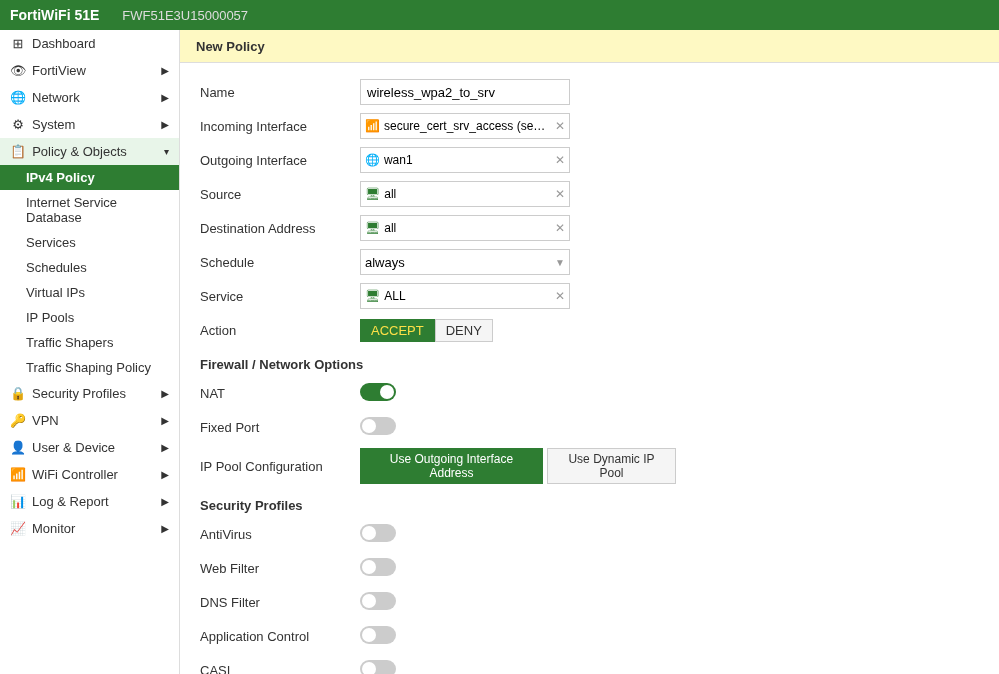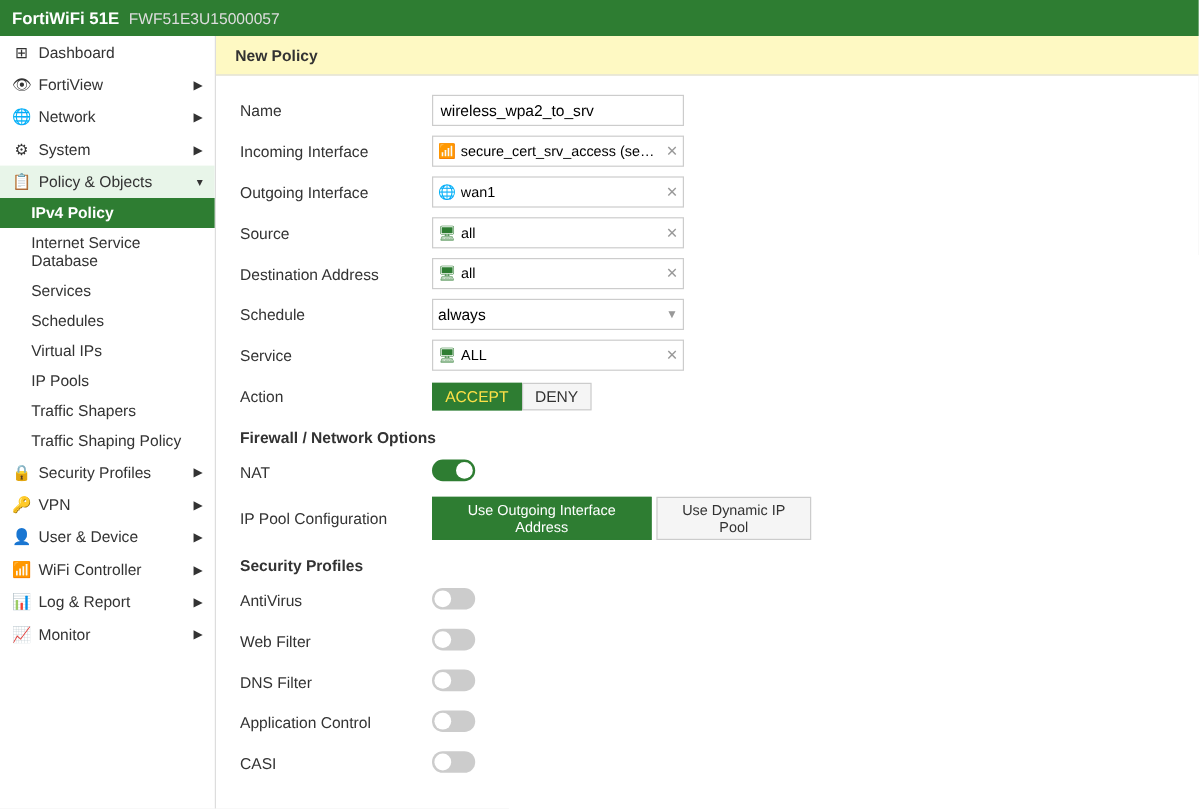--- a/index.html
+++ b/index.html
@@ -6,21 +6,21 @@
     body { display: flex; flex-direction: column; height: 674px; width: 999px; background: #f0f0f0; overflow: hidden; }
 
     
     .topbar {
       background: #2e7d32;
       color: white;
       height: 30px;
       display: flex;
       align-items: center;
       padding: 0 10px;
-      gap: 8px;
+      gap: 23px;
       flex-shrink: 0;
     }
 
     
     .main { display: flex; flex: 1; overflow: hidden; }
 
     
     .sidebar {
       width: 180px;
       background: #fff;
@@ -384,20 +384,26 @@
 
       <div class="section-header">Firewall / Network Options</div>
 
       <div class="form-row">
         <div class="form-label">NAT</div>
         <div class="form-control">
           <div class="toggle on"></div>
         </div>
       </div>
 
+      <div class="form-row">
+        <div class="form-label">Fixed Port</div>
+        <div class="form-control">
+          <div class="toggle off"></div>
+        </div>
+      </div>
 
       <div class="form-row">
         <div class="form-label">IP Pool Configuration</div>
         <div class="form-control" style="display:flex;justify-content:space-between;">
           <button class="ip-pool-btn active">Use Outgoing Interface Address</button>
           <button class="ip-pool-btn inactive">Use Dynamic IP Pool</button>
         </div>
       </div>
 
       <div class="section-header">Security Profiles</div>

